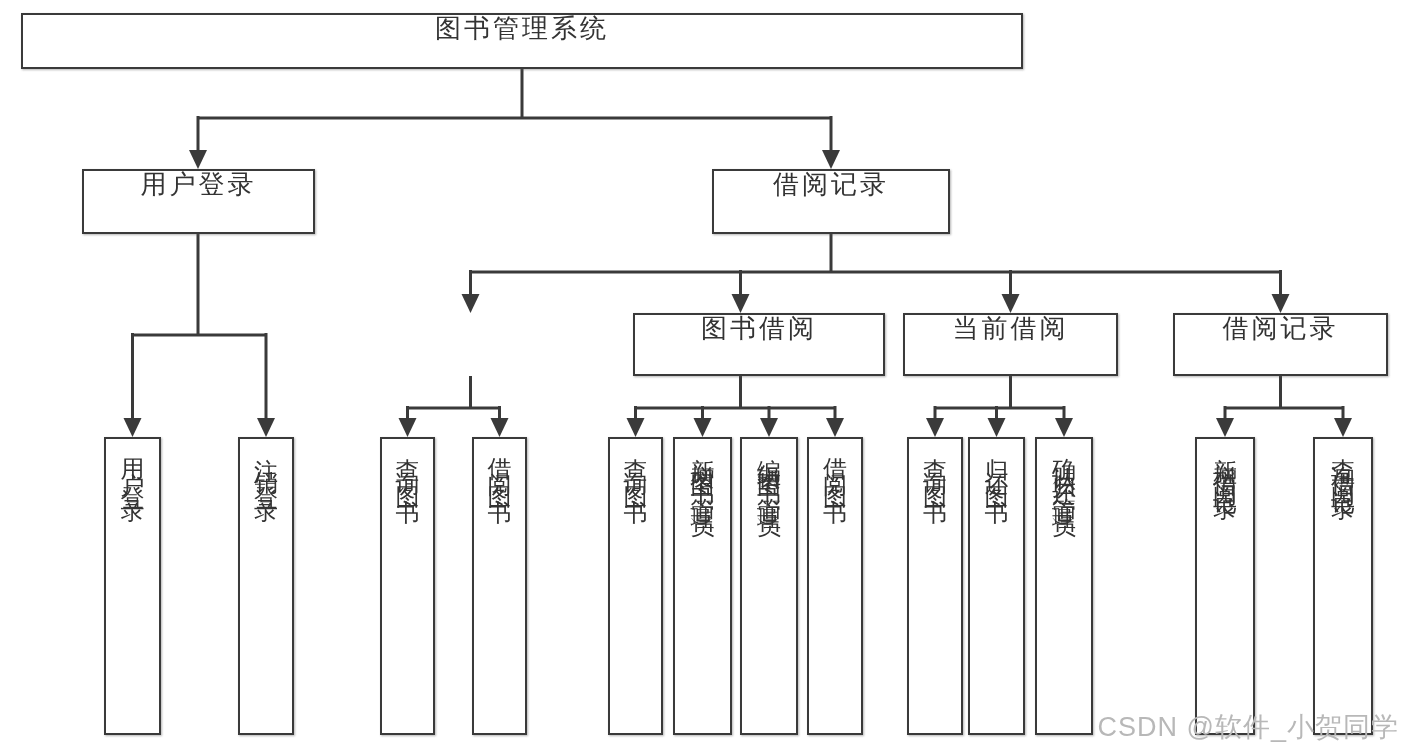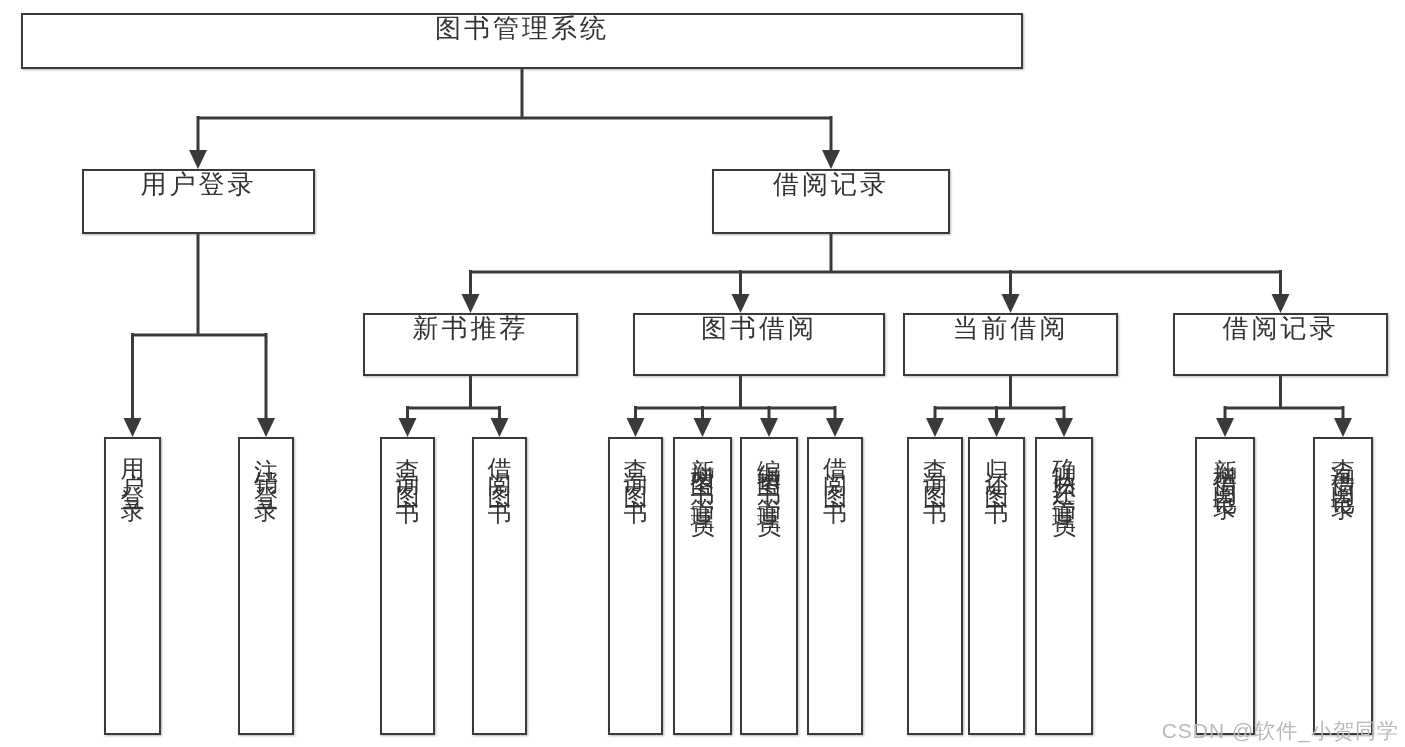--- a/index.html
+++ b/index.html
@@ -63,21 +63,21 @@
     white-space:nowrap;
   }
   .vlabel.loose{
     letter-spacing:14px;
   }
   .watermark{
     position:absolute;
     right:6px;
     bottom:2px;
     color:var(--watermark);
-    font-size:21px;
+    font-size:27px;
     letter-spacing:1px;
     white-space:nowrap;
     z-index:5;
   }
 </style>
 </head>
 <body>
 
 <div class="stage">
 
@@ -144,23 +144,20 @@
     <span class="hlabel">图书管理系统</span>
   </div>
 
   <div class="node" style="left:82px;top:169px;width:233px;height:65px">
     <span class="hlabel">用户登录</span>
   </div>
   <div class="node" style="left:712px;top:169px;width:238px;height:65px">
     <span class="hlabel">借阅记录</span>
   </div>
 
-  <div class="node" style="left:363px;top:313px;width:215px;height:63px">
-    <span class="hlabel">新书推荐</span>
-  </div>
   <div class="node" style="left:633px;top:313px;width:252px;height:63px">
     <span class="hlabel">图书借阅</span>
   </div>
   <div class="node" style="left:903px;top:313px;width:215px;height:63px">
     <span class="hlabel">当前借阅</span>
   </div>
   <div class="node" style="left:1173px;top:313px;width:215px;height:63px">
     <span class="hlabel">借阅记录</span>
   </div>
 

